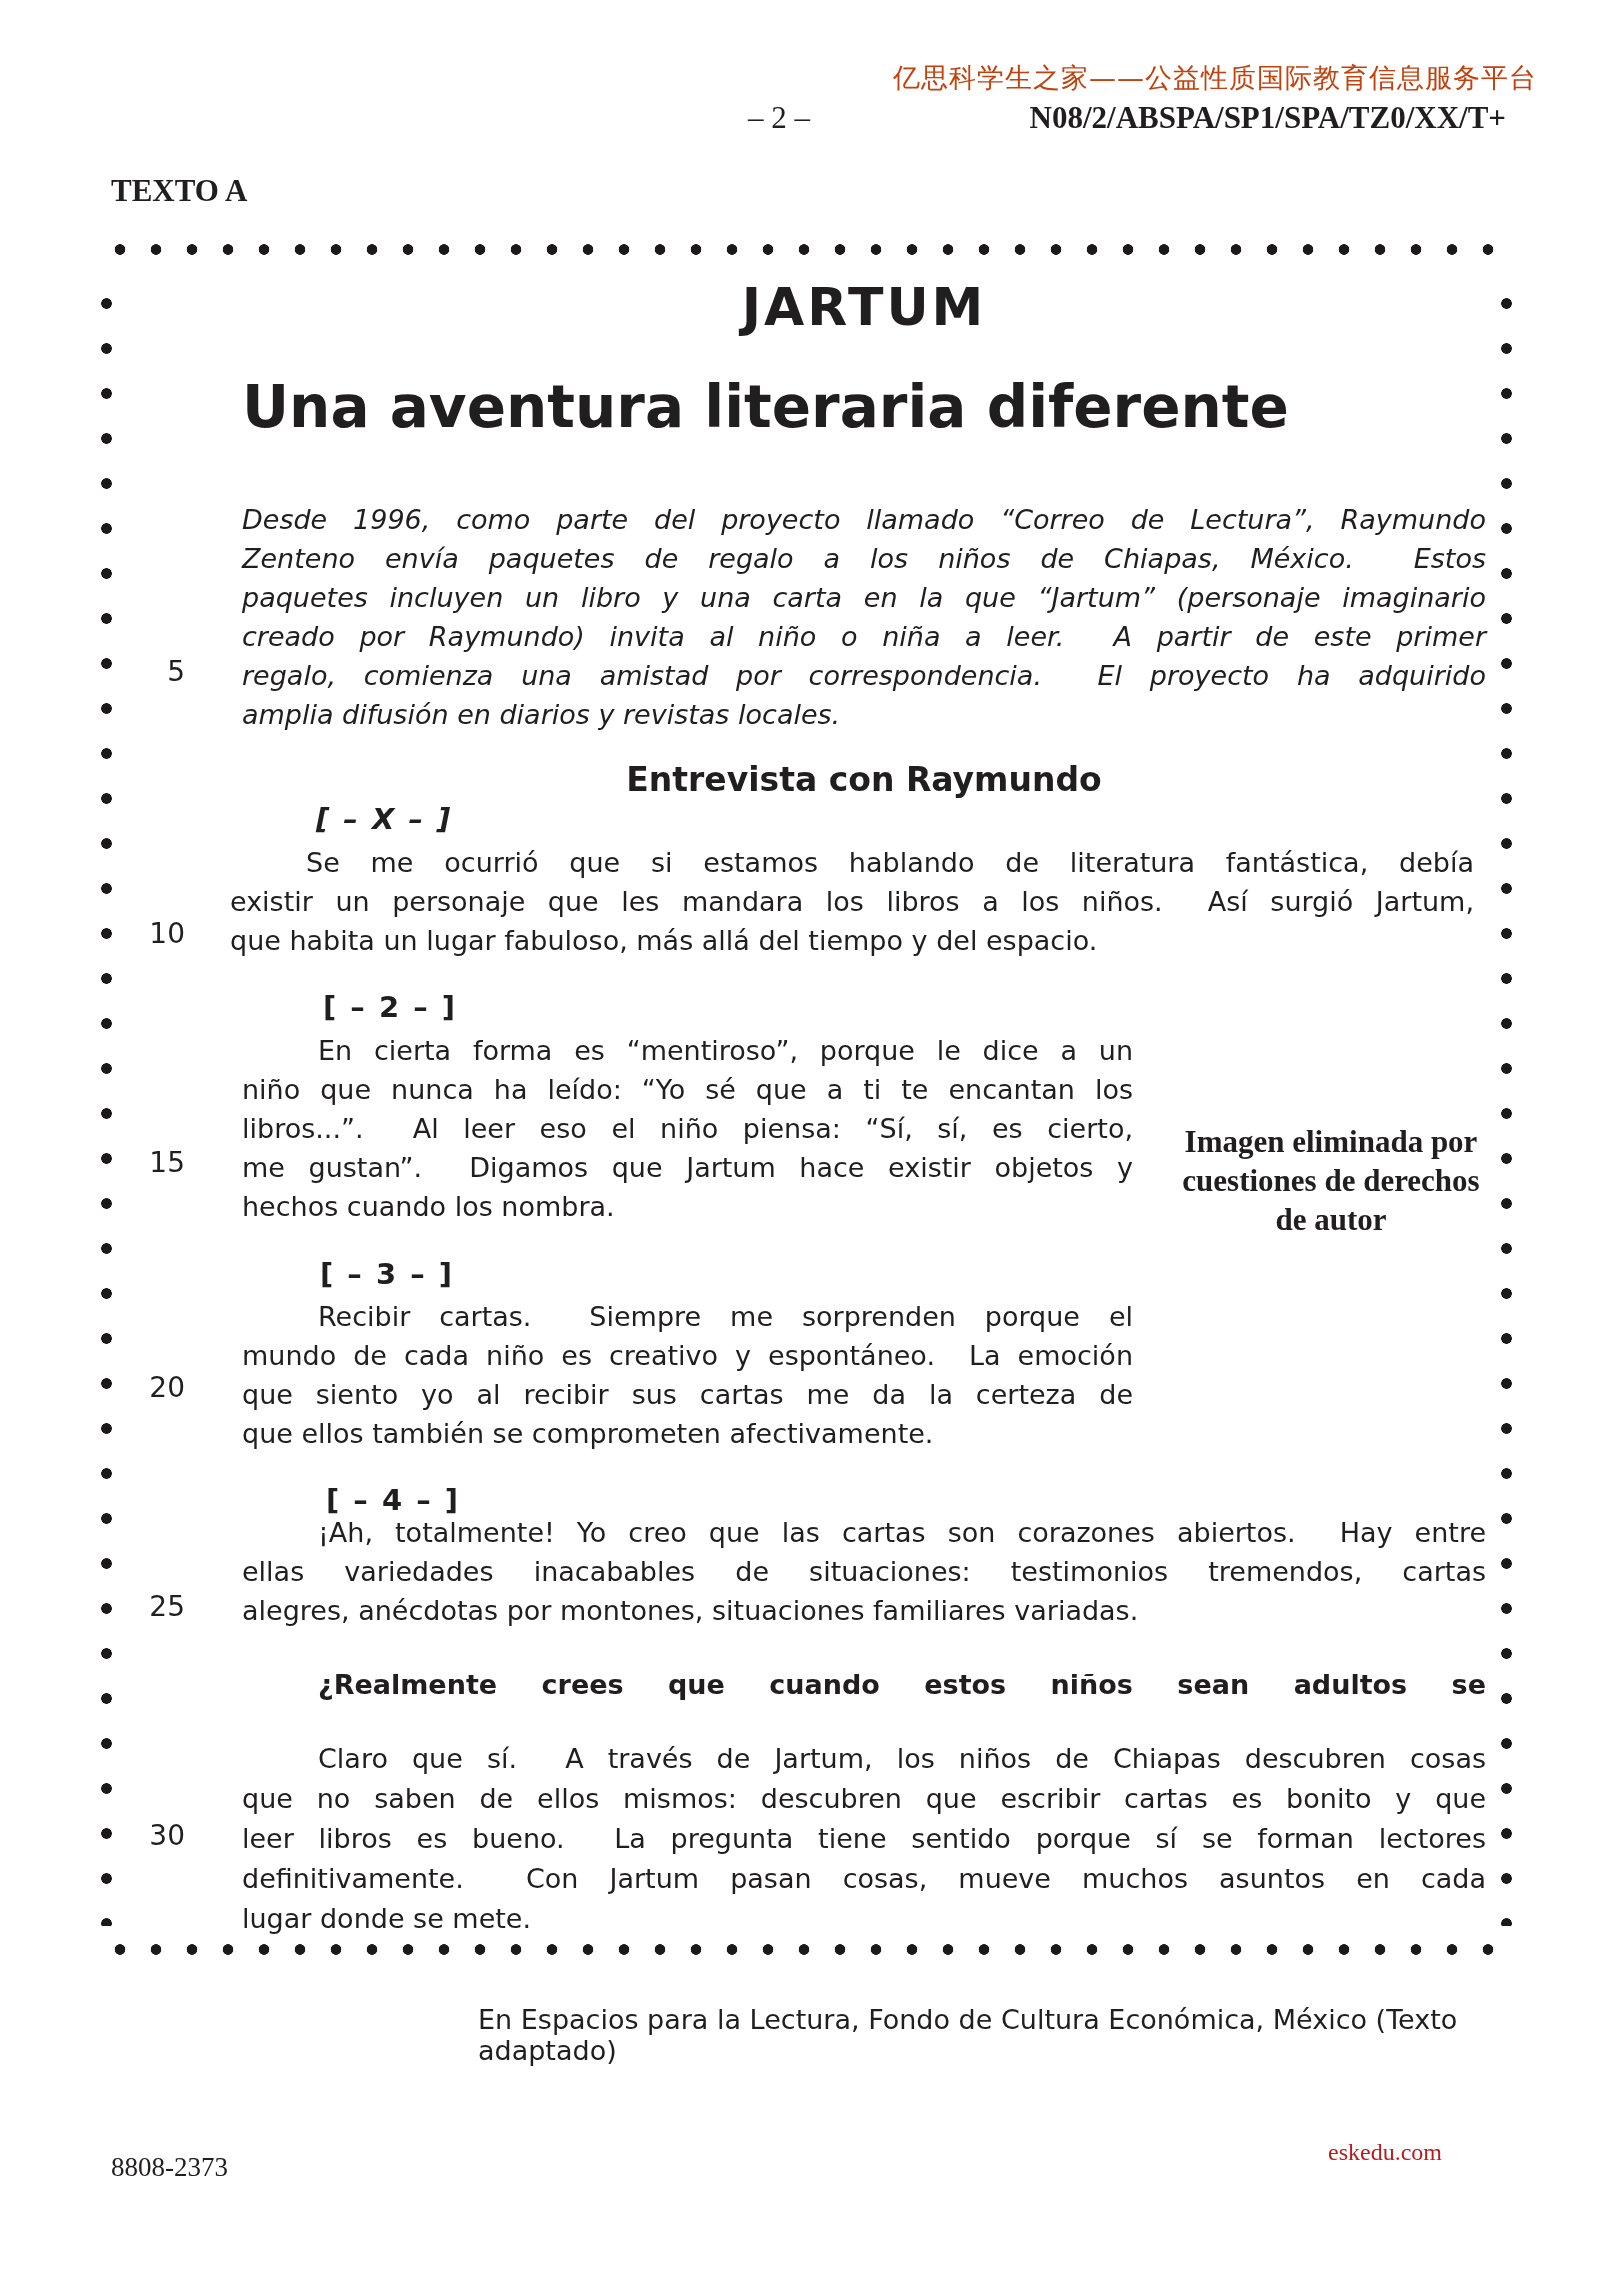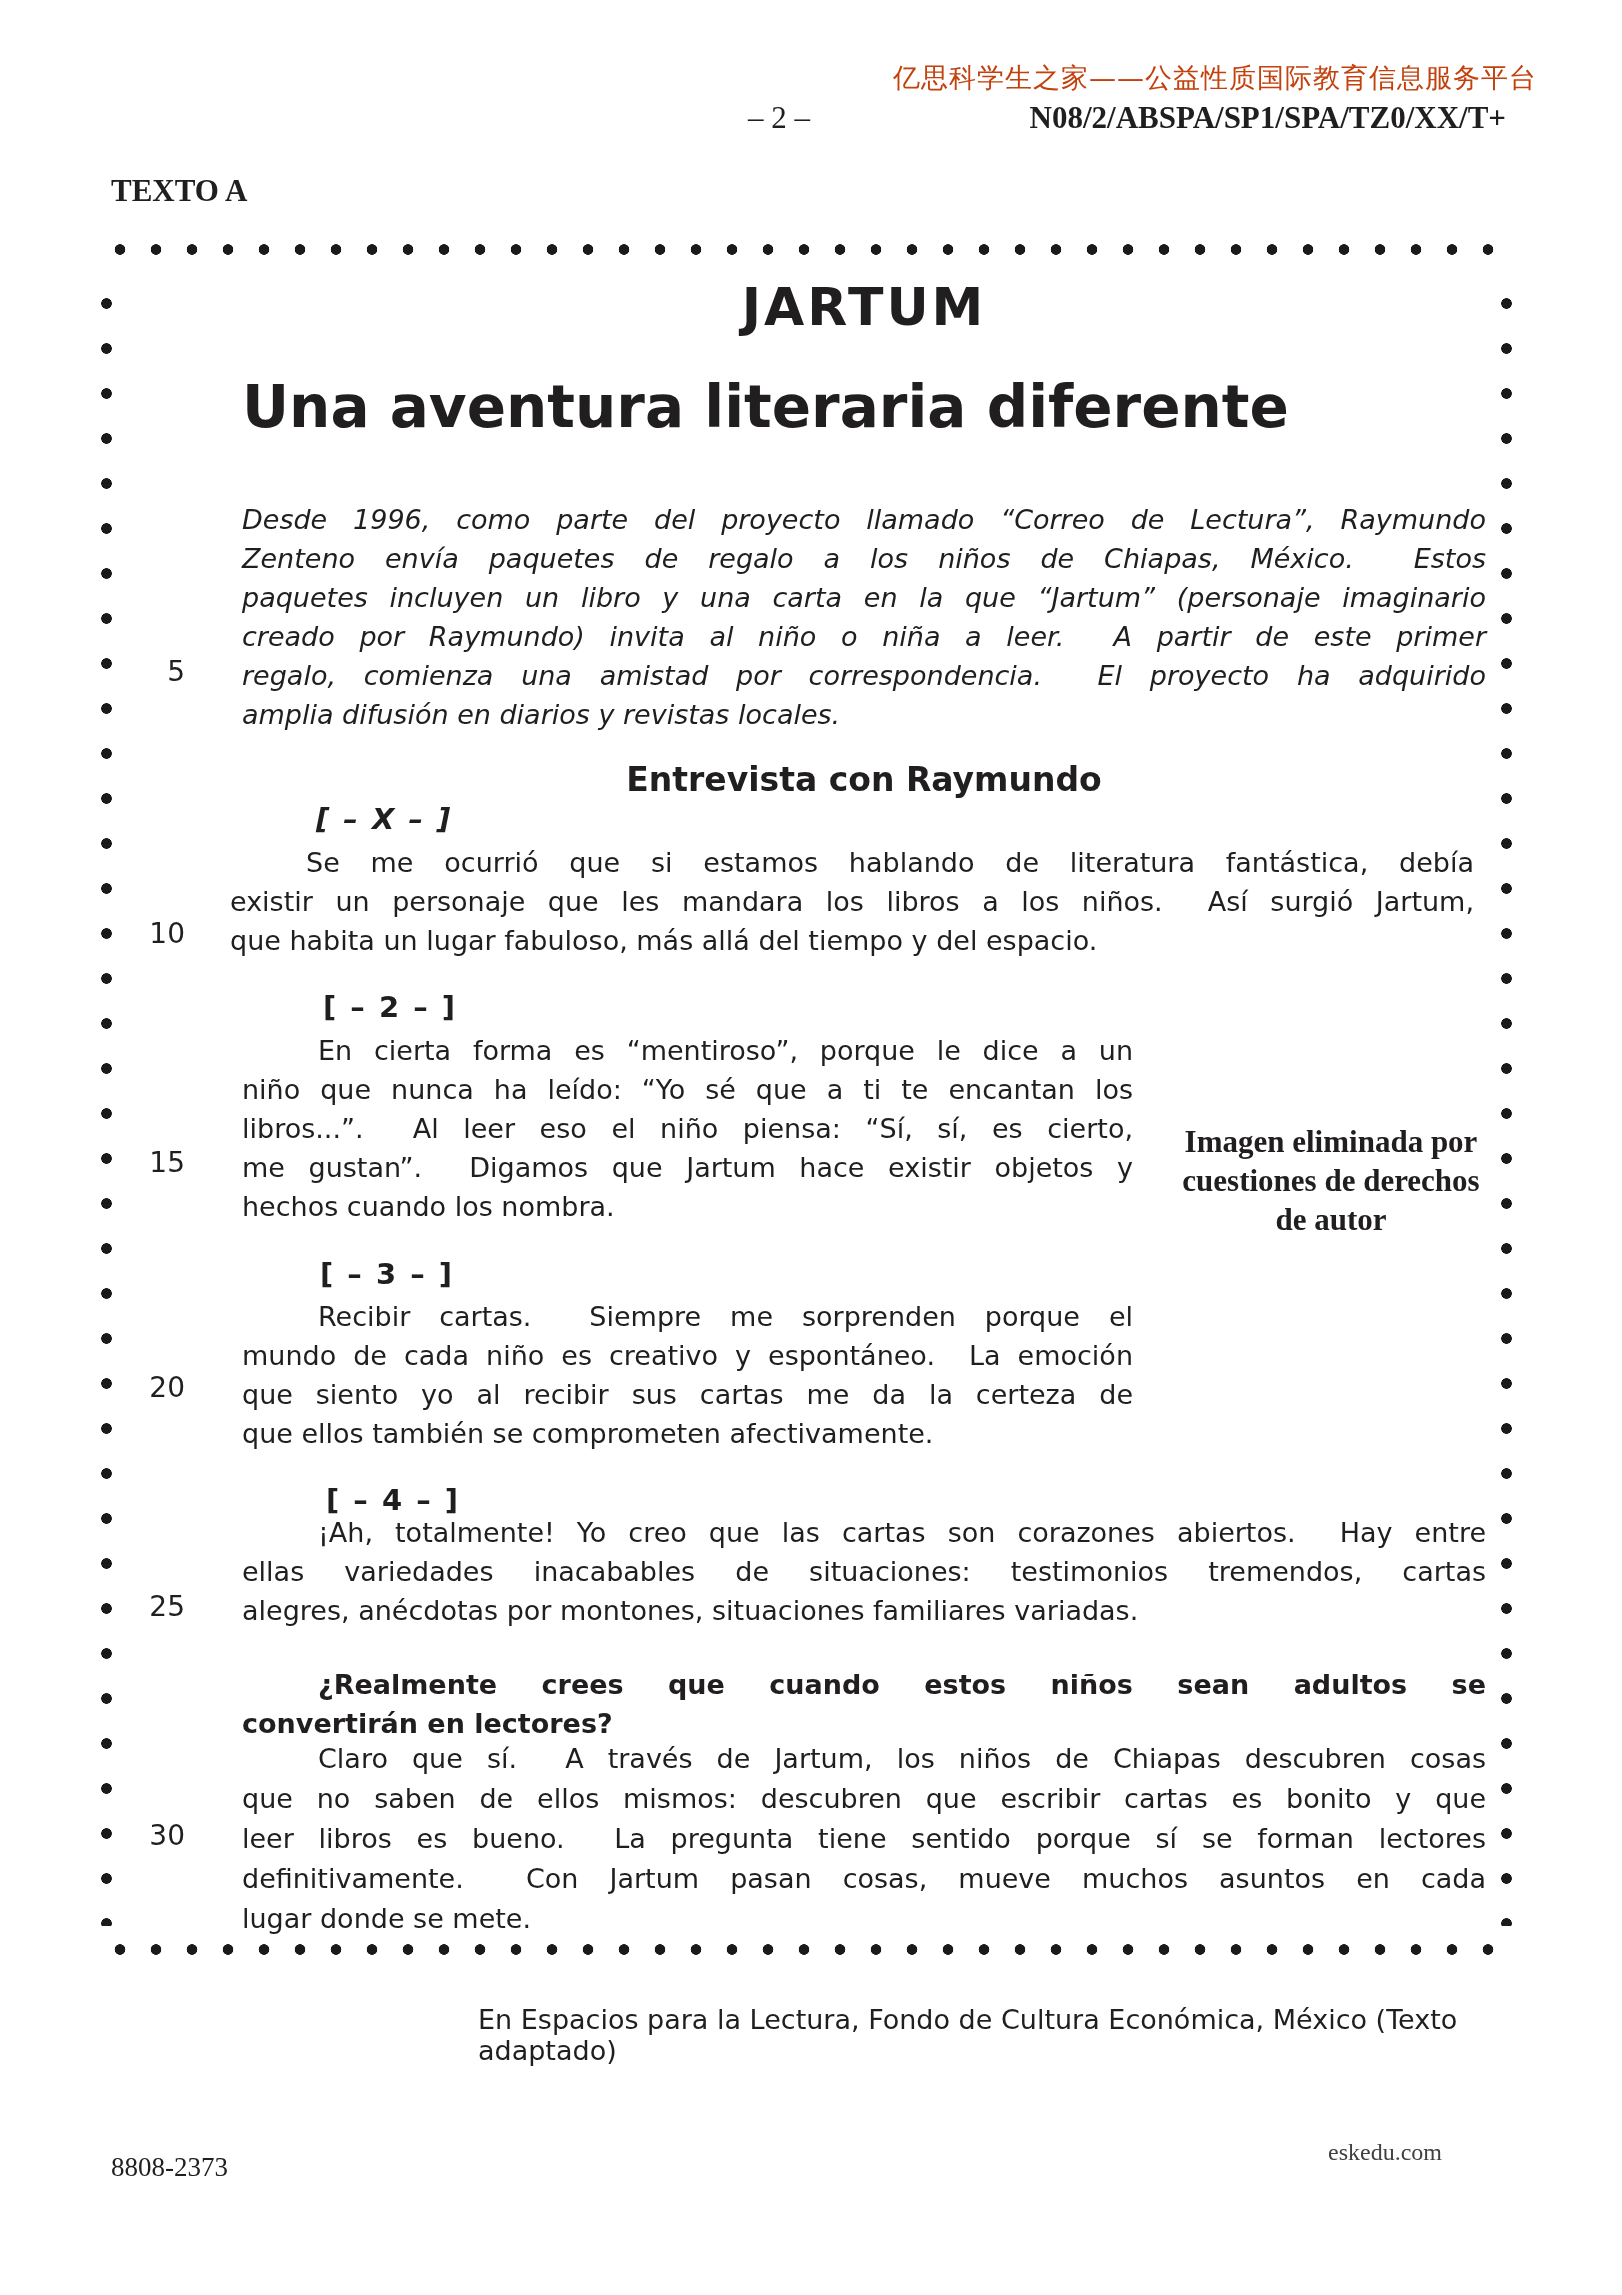--- a/index.html
+++ b/index.html
@@ -42,21 +42,21 @@
   .marker { position:absolute; font-size:29px; font-weight:bold; letter-spacing:2px; }
 
   .line-no { position:absolute; left:127px; width:58px; text-align:right; font-size:28px; }
 
   .img-notice { top:1122px; left:1146px; width:370px; text-align:center;
                 font-family:"Liberation Serif", serif; font-weight:bold; font-size:31px; line-height:39px; }
 
   
   .source { top:2004px; left:478px; width:1055px; font-size:27px; }
   .doc-code { top:2152px; left:111px; font-size:27px; }
-  .site { top:2139px; left:1328px; font-size:24px; color:#404040; }
+  .site { top:2139px; left:1328px; font-size:24px; color:#b91c1c; }
 </style>
 </head>
 <body>
 
 <div class="page">
 
   <div class="abs watermark">亿思科学生之家——公益性质国际教育信息服务平台</div>
   <div class="abs page-num serif">– 2 –</div>
   <div class="abs exam-code serif">N08/2/ABSPA/SP1/SPA/TZ0/XX/T+</div>
   <div class="abs texto-a serif">TEXTO A</div>
@@ -121,21 +121,20 @@
 
   <div class="marker" style="top:1483px; left:326px;">[ – 4 – ]</div>
   <div class="jpar" style="top:1513px; left:242px; width:1244px;">
     <div class="ln first">¡Ah, totalmente! Yo creo que las cartas son corazones abiertos.  Hay entre</div>
     <div class="ln">ellas variedades inacabables de situaciones: testimonios tremendos, cartas</div>
     <div class="ln last">alegres, anécdotas por montones, situaciones familiares variadas.</div>
   </div>
 
   <div class="jpar bold" style="top:1665px; left:242px; width:1244px;">
     <div class="ln first">¿Realmente crees que cuando estos niños sean adultos se</div>
-    <div class="ln last">convertirán en lectores?</div>
   </div>
 
   <div class="jpar lh40" style="top:1739px; left:242px; width:1244px;">
     <div class="ln first">Claro que sí.  A través de Jartum, los niños de Chiapas descubren cosas</div>
     <div class="ln">que no saben de ellos mismos: descubren que escribir cartas es bonito y que</div>
     <div class="ln">leer libros es bueno.  La pregunta tiene sentido porque sí se forman lectores</div>
     <div class="ln">definitivamente.  Con Jartum pasan cosas, mueve muchos asuntos en cada</div>
     <div class="ln last">lugar donde se mete.</div>
   </div>
 

